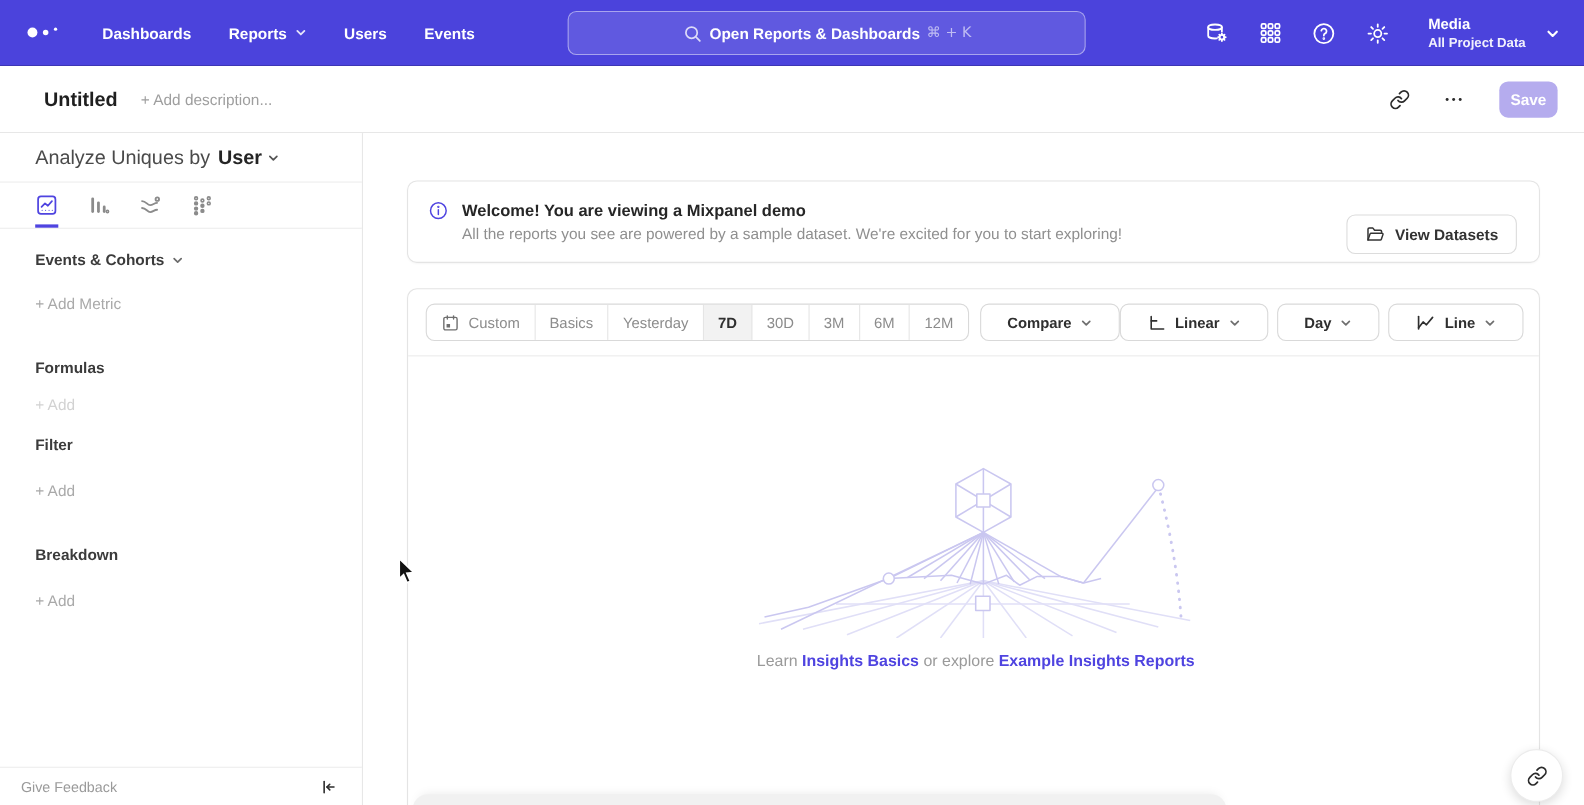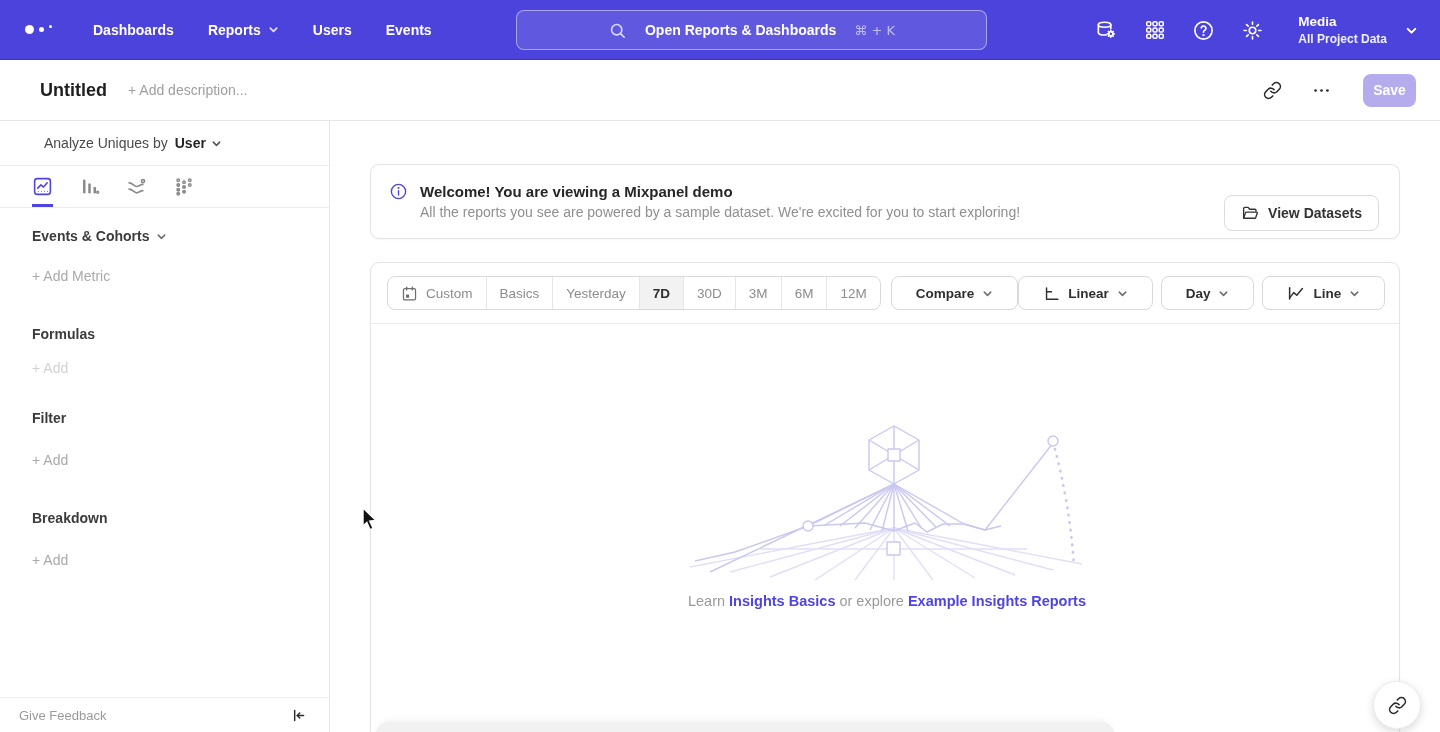--- a/index.html
+++ b/index.html
@@ -21,21 +21,21 @@
   .logo-dots i:nth-child(1){ width:9px; height:9px; }
   .logo-dots i:nth-child(2){ width:5px; height:5px; }
   .logo-dots i:nth-child(3){ width:3px; height:3px; transform:translateY(-3px); }
   .nav-links { display:flex; align-items:center; gap:34px; margin-left:32px; }
   .nav-link { display:flex; align-items:center; gap:7px; color:#fff; font-size:14px; font-weight:600; cursor:pointer; }
   .nav-link svg { opacity:.85; }
   .nav-search {
     position:absolute; left:516px; top:10px; width:471px; height:40px;
     border:1px solid rgba(255,255,255,0.45); border-radius:8px;
     background:rgba(255,255,255,0.12);
-    display:flex; align-items:center; justify-content:center; gap:18px; cursor:pointer;
+    display:flex; align-items:center; justify-content:center; gap:6px; cursor:pointer;
   }
   .nav-search .q { font-size:14px; font-weight:600; color:#fff; }
   .nav-search .kbd { font-size:13px; color:rgba(255,255,255,0.6); font-family:"DejaVu Sans", sans-serif; }
   .nav-right { position:absolute; right:22px; top:0; height:60px; display:flex; align-items:center; gap:26px; }
   .nav-icon { color:#fff; display:flex; align-items:center; cursor:pointer; }
   .project-sel { display:flex; align-items:center; gap:18px; margin-left:8px; cursor:pointer; }
   .project-txt { display:flex; flex-direction:column; line-height:1.35; }
   .project-name { color:#fff; font-size:13.5px; font-weight:700; }
   .project-scope { color:rgba(255,255,255,0.92); font-size:12px; font-weight:600; }
 
@@ -50,34 +50,34 @@
   .hdr-icon { color:#2b2b2b; display:flex; align-items:center; cursor:pointer; padding:6px; }
   .hdr-icon + .hdr-icon { margin-left:18px; }
   .save-btn {
     margin-left:26px; width:53px; height:33px; border:none; border-radius:8px;
     background:#B5ACEE; color:#fff; font-size:14px; font-weight:600;
     font-family:"Liberation Sans",sans-serif; cursor:default;
   }
 
   
   .sidebar { position:absolute; top:121px; left:0; width:330px; bottom:0; background:#fff; border-right:1px solid #e7e7e7; }
-  .analyze-row { height:45px; display:flex; align-items:center; padding-left:44px; font-size:14px; border-bottom:1px solid #ededed; }
+  .analyze-row { height:45px; display:flex; align-items:center; padding-left:32px; font-size:18px; border-bottom:1px solid #ededed; }
   .analyze-label { color:#4a4a4a; }
   .analyze-value { color:#252525; font-weight:700; margin-left:7px; cursor:pointer; display:flex; align-items:center; gap:5px; }
   .tabs-row { height:42px; display:flex; align-items:stretch; padding-left:32px; gap:26px; border-bottom:1px solid #ededed; }
   .tab { display:flex; align-items:center; border-bottom:3px solid transparent; padding-top:3px; color:#8b8b8b; cursor:pointer; }
   .tab.active { border-bottom-color:#4F44E0; color:#4F44E0; }
   .side-body { padding-left:32px; }
   .side-title { margin-top:20px; font-size:14px; font-weight:700; color:#3b3b3b; display:flex; align-items:center; gap:7px; }
   .side-title .chev { color:#6d6d6d; }
   .side-add { margin-top:24px; font-size:14px; color:#a9a9a9; cursor:pointer; display:block; }
   .side-add.first { margin-top:24px; }
   .side-add.disabled { color:#d2d2d2; cursor:default; }
   .t-form { margin-top:42px; } .a-form { margin-top:18px; }
-  .t-filter { margin-top:34px; } .a-filter { margin-top:26px; }
+  .t-filter { margin-top:20px; } .a-filter { margin-top:26px; }
   .t-break { margin-top:42px; } .a-break { margin-top:26px; }
   .side-footer {
     position:absolute; bottom:0; left:0; right:0; height:35px; border-top:1px solid #ededed;
     display:flex; align-items:center; justify-content:space-between; padding:0 22px 0 19px;
   }
   .feedback { font-size:13px; color:#9a9a9a; cursor:pointer; }
   .collapse { color:#2b2b2b; display:flex; align-items:center; cursor:pointer; }
 
   
   .main { position:absolute; top:121px; left:331px; right:0; bottom:0; background:#fff; overflow:hidden; }

